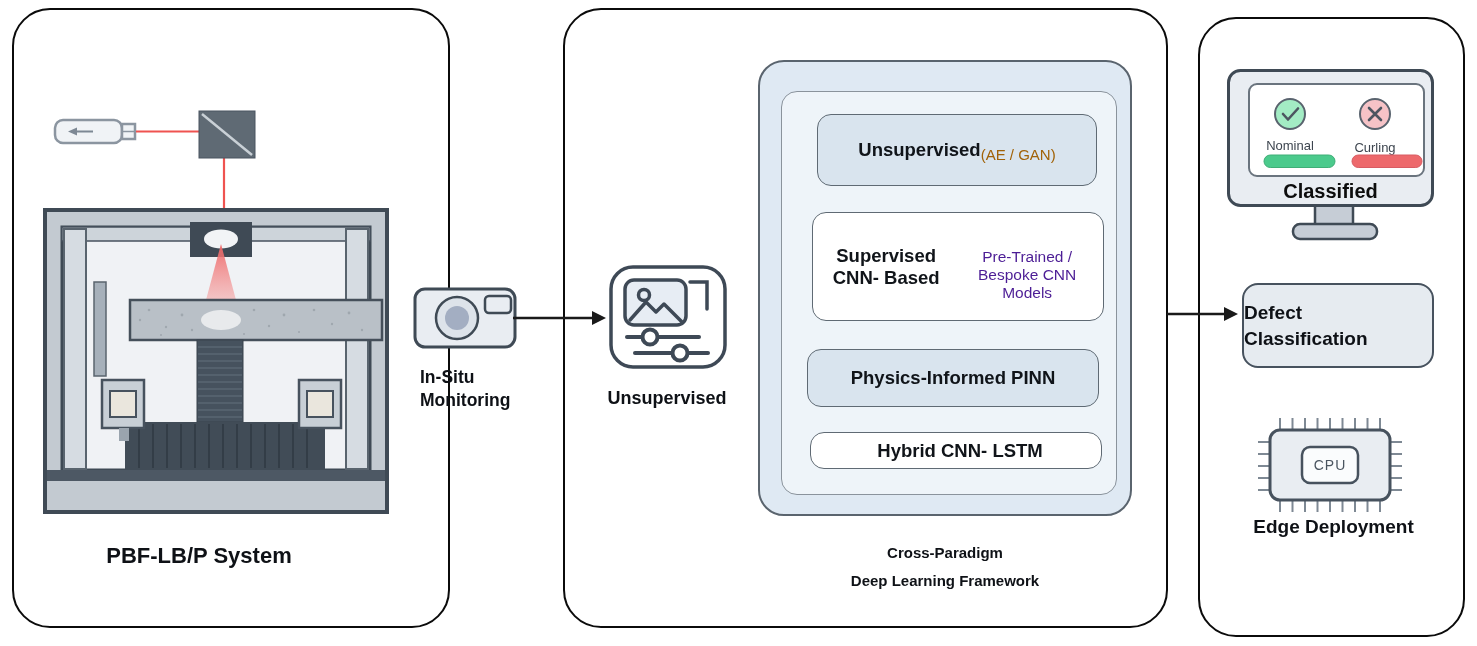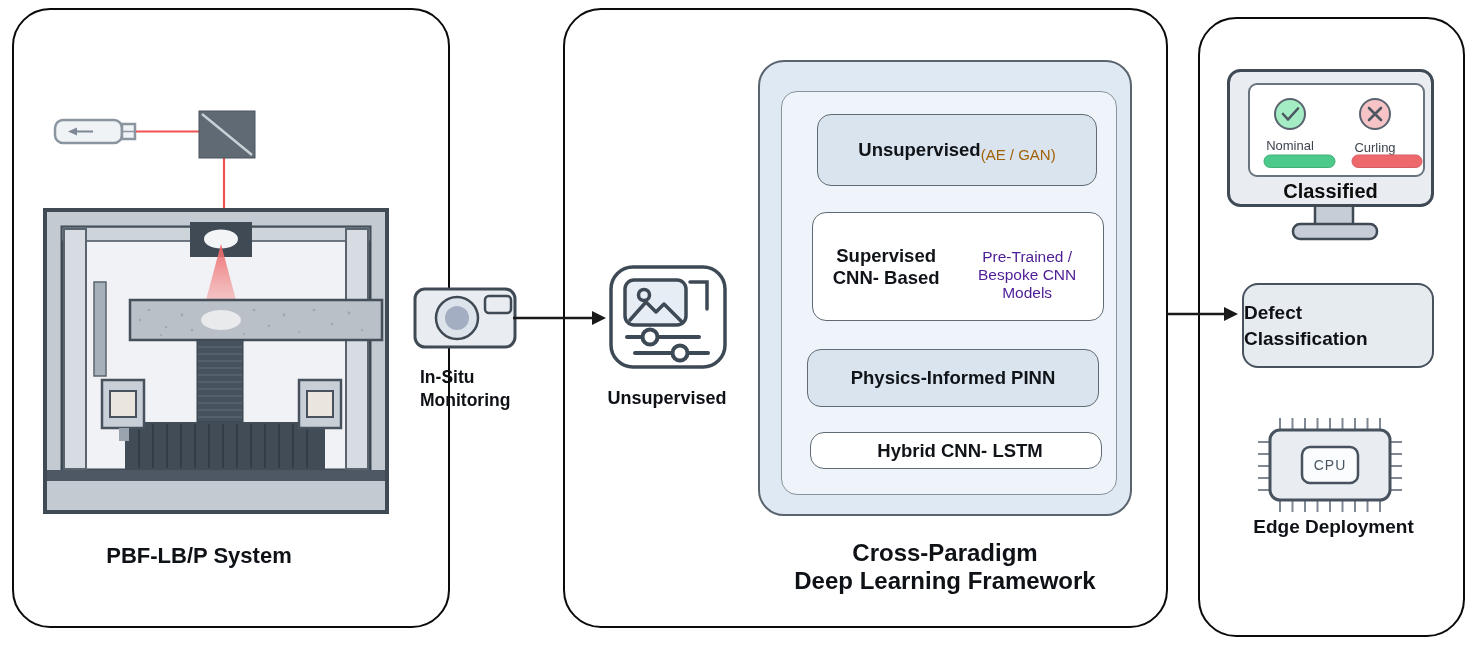--- a/index.html
+++ b/index.html
@@ -34,21 +34,21 @@
   }
   .model-box.blue{background:#d9e4ee;}
   .model-box.white{background:#ffffff;padding-left:8px;}
   .model-title{font-size:18.5px;font-weight:700;color:#101419;}
   .model-sub{font-size:15px;color:#a16207;margin-top:8px;}
   .model-sub.gray{font-size:15.5px;color:#4c1d95;margin-top:17px;}
   #box-unsupervised{left:57px;top:52px;width:280px;height:72px;}
   #box-supervised{left:52px;top:150px;width:292px;height:109px;}
   #box-pinn{left:47px;top:287px;width:292px;height:58px;justify-content:center;}
   #box-hybrid{left:50px;top:370px;width:292px;height:37px;text-align:right;}
-  .fw-title{left:193px;top:529px;width:374px;text-align:center;font-size:24px;line-height:28px;font-weight:700;}
+  .fw-title{left:193px;top:529px;width:374px;text-align:center;font-size:15px;line-height:28px;font-weight:700;}
   
   .defect-box{
     left:42px;top:264px;width:192px;height:85px;background:#e6ebf0;border:2px solid #47525e;
     border-radius:16px;box-sizing:border-box;display:flex;flex-direction:column;align-items:flex-start;
     justify-content:center;font-size:19px;line-height:26px;font-weight:700;text-align:center;
   }
   .edge-label{left:27px;top:497px;width:213px;text-align:center;font-size:19px;font-weight:700;}
   svg{display:block;}
   .overlay{position:absolute;left:0;top:0;width:1477px;height:646px;pointer-events:none;z-index:5;}
 </style>

